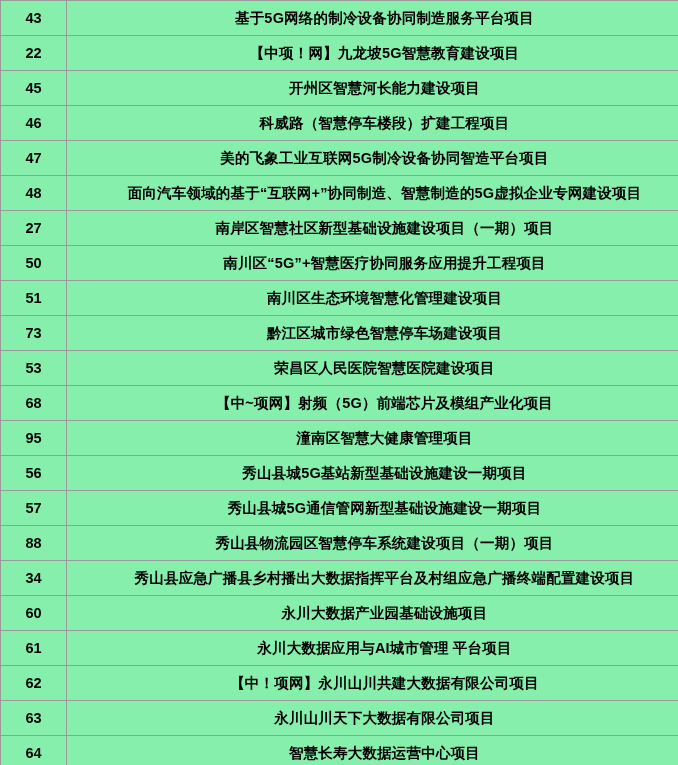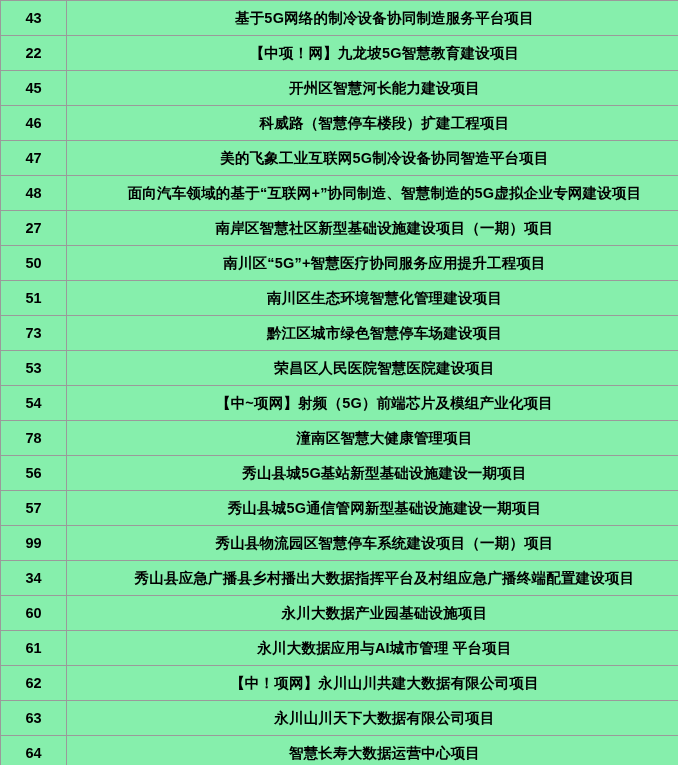--- a/index.html
+++ b/index.html
@@ -88,37 +88,37 @@
     </tr>
     <tr>
       <td class="col-index">73</td>
       <td class="col-name">黔江区城市绿色智慧停车场建设项目</td>
     </tr>
     <tr>
       <td class="col-index">53</td>
       <td class="col-name">荣昌区人民医院智慧医院建设项目</td>
     </tr>
     <tr>
-      <td class="col-index">54</td>
+      <td class="col-index">68</td>
       <td class="col-name">【中~项网】射频（5G）前端芯片及模组产业化项目</td>
     </tr>
     <tr>
-      <td class="col-index">78</td>
+      <td class="col-index">95</td>
       <td class="col-name">潼南区智慧大健康管理项目</td>
     </tr>
     <tr>
       <td class="col-index">56</td>
       <td class="col-name">秀山县城5G基站新型基础设施建设一期项目</td>
     </tr>
     <tr>
       <td class="col-index">57</td>
       <td class="col-name">秀山县城5G通信管网新型基础设施建设一期项目</td>
     </tr>
     <tr>
-      <td class="col-index">99</td>
+      <td class="col-index">88</td>
       <td class="col-name">秀山县物流园区智慧停车系统建设项目（一期）项目</td>
     </tr>
     <tr>
       <td class="col-index">34</td>
       <td class="col-name">秀山县应急广播县乡村播出大数据指挥平台及村组应急广播终端配置建设项目</td>
     </tr>
     <tr>
       <td class="col-index">60</td>
       <td class="col-name">永川大数据产业园基础设施项目</td>
     </tr>

